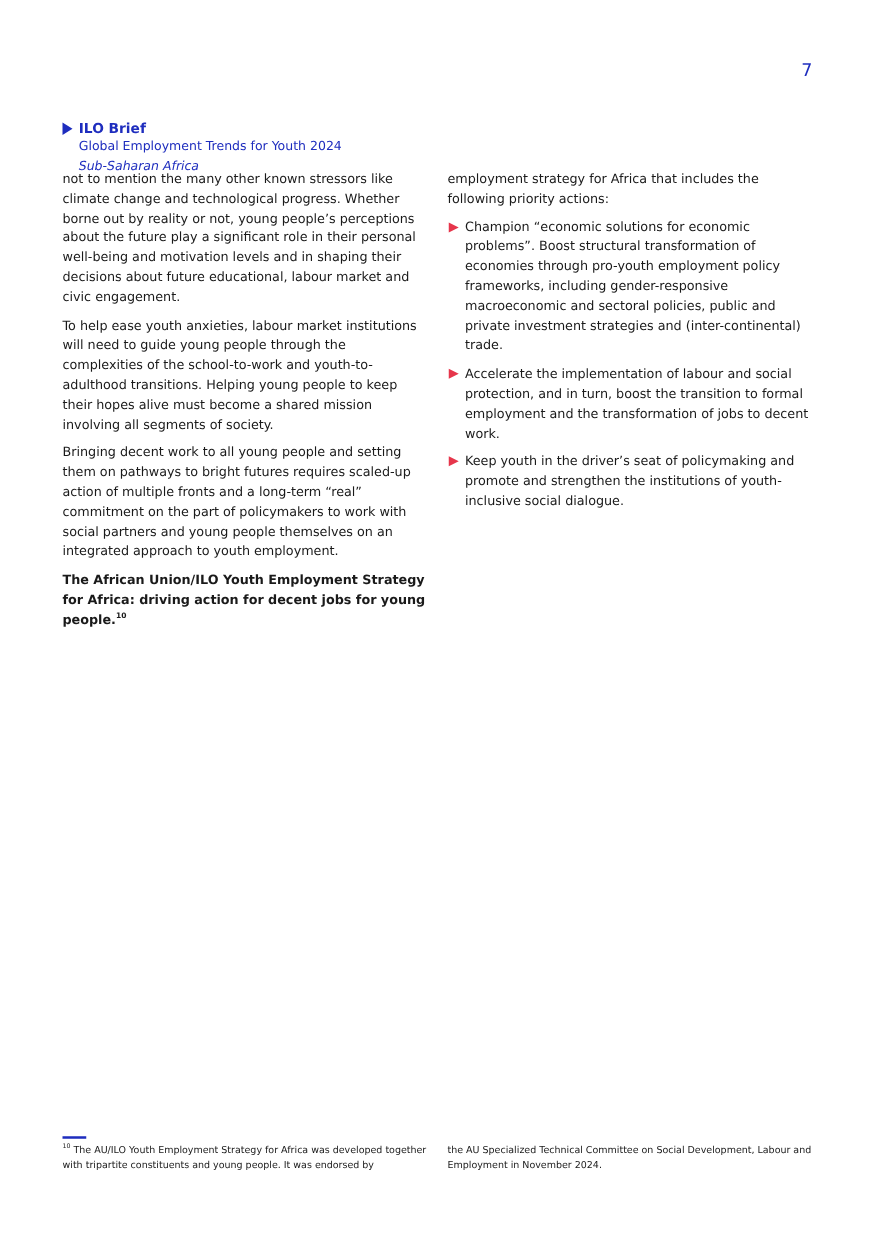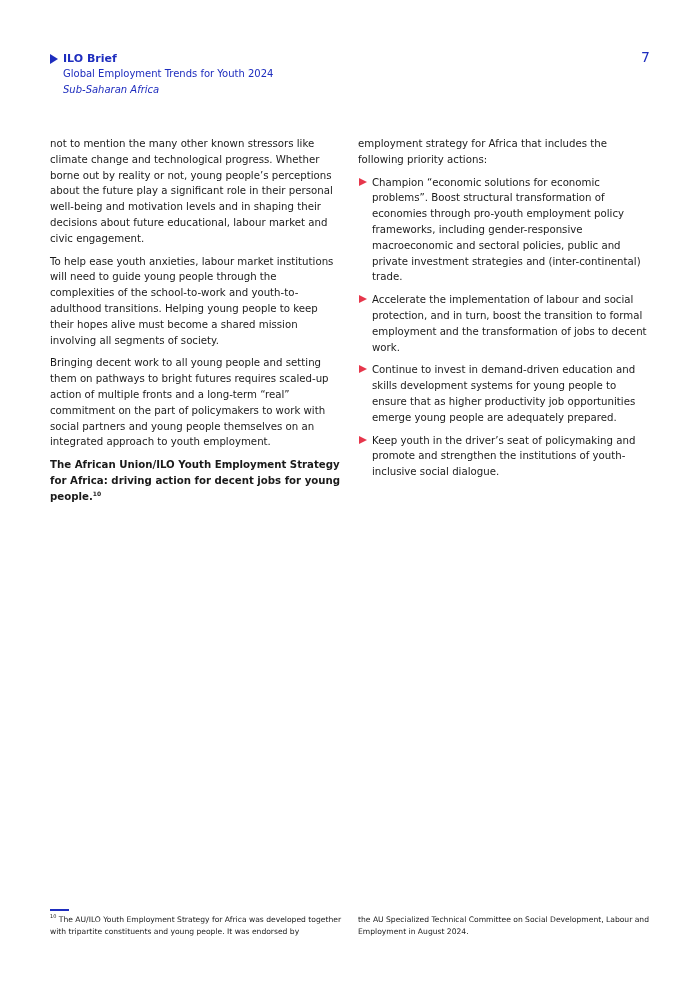--- a/index.html
+++ b/index.html
@@ -1,19 +1,19 @@
 <!DOCTYPE html>
 <html><head>
   <meta charset="utf-8">
   <style>
     html, body { margin: 0; padding: 0; background: #ffffff; }
     body { width: 700px; height: 990px; position: relative; overflow: hidden;
            font-family: "DejaVu Sans", sans-serif; color: #1a1a1a; }
     .header { position: absolute; left: 50px; top: 52px; }
-    .brief { display: flex; align-items: center; color: #1e2dbe; font-weight: bold; font-size: 11px; line-height: 14px; }
+    .brief { display: flex; align-items: center; color: #1e2dbe; font-weight: bold; font-size: 11px; line-height: 14px; margin-top: 44px; }
     .brief .tri { width: 0; height: 0; border-top: 5px solid transparent; border-bottom: 5px solid transparent;
                   border-left: 8px solid #1e2dbe; margin-right: 5px; }
     .sub { color: #1e2dbe; font-size: 10px; line-height: 16px; padding-left: 13px; }
     .sub.italic { font-style: italic; }
     .pagenum { position: absolute; right: 50px; top: 49px; color: #1e2dbe; font-size: 14px; }
     .col { position: absolute; top: 136px; width: 292px; font-size: 10.2px; line-height: 15.8px; }
     .col.left { left: 50px; }
     .col.right { left: 358px; width: 294px; }
     p { margin: 0 0 7px 0; }
     .bold { font-weight: bold; }
@@ -47,20 +47,19 @@
   <p>To help ease youth anxieties, labour market institutions will need to guide young people through the complexities of the school-to-work and youth-to-adulthood transitions. Helping young people to keep their hopes alive must become a shared mission involving all segments of society.</p>
   <p>Bringing decent work to all young people and setting them on pathways to bright futures requires scaled-up action of multiple fronts and a long-term “real” commitment on the part of policymakers to work with social partners and young people themselves on an integrated approach to youth employment.</p>
   <p class="bold"><span>The African Union/ILO Youth Employment Strategy for Africa: driving action for decent jobs for young people.</span><sup>10</sup></p>
 </div>
 
 <div class="col right">
   <p>employment strategy for Africa that includes the following priority actions:</p>
   <ul>
     <li><span class="bullet"></span><span>Champion “economic solutions for economic problems”. Boost structural transformation of economies through pro-youth employment policy frameworks, including gender-responsive macroeconomic and sectoral policies, public and private investment strategies and (inter-continental) trade.</span></li>
     <li><span class="bullet"></span><span>Accelerate the implementation of labour and social protection, and in turn, boost the transition to formal employment and the transformation of jobs to decent work.</span></li>
-    <li><span class="bullet"></span><span>Continue to invest in demand-driven education and skills development systems for young people to ensure that as higher productivity job opportunities emerge young people are adequately prepared.</span></li>
     <li><span class="bullet"></span><span>Keep youth in the driver’s seat of policymaking and promote and strengthen the institutions of youth-inclusive social dialogue.</span></li>
   </ul>
 </div>
 
 <div class="fn-rule"></div>
 <div class="fn left"><sup>10</sup> <span>The AU/ILO Youth Employment Strategy for Africa was developed together with tripartite constituents and young people. It was endorsed by</span></div>
-<div class="fn right">the AU Specialized Technical Committee on Social Development, Labour and Employment in August 2024.</div>
+<div class="fn right">the AU Specialized Technical Committee on Social Development, Labour and Employment in November 2024.</div>
 
 </body></html>

